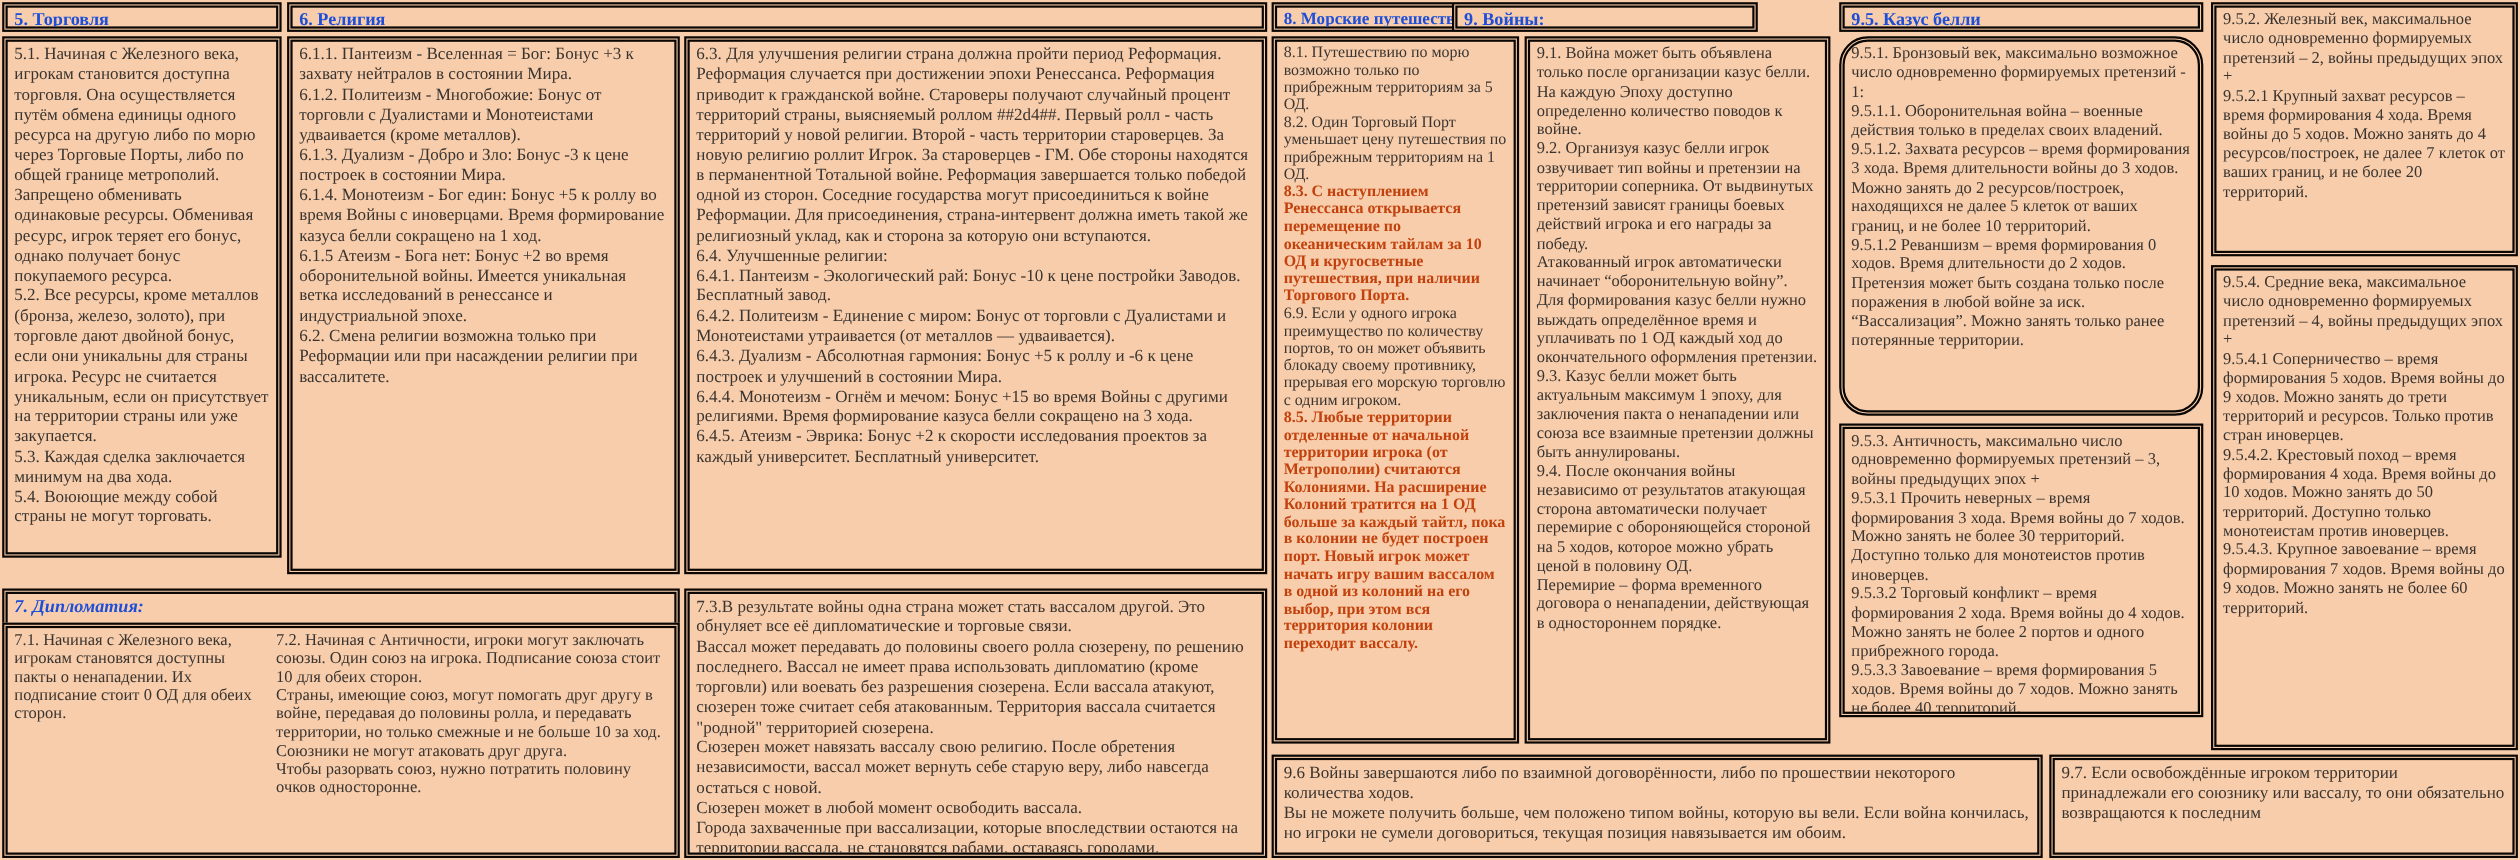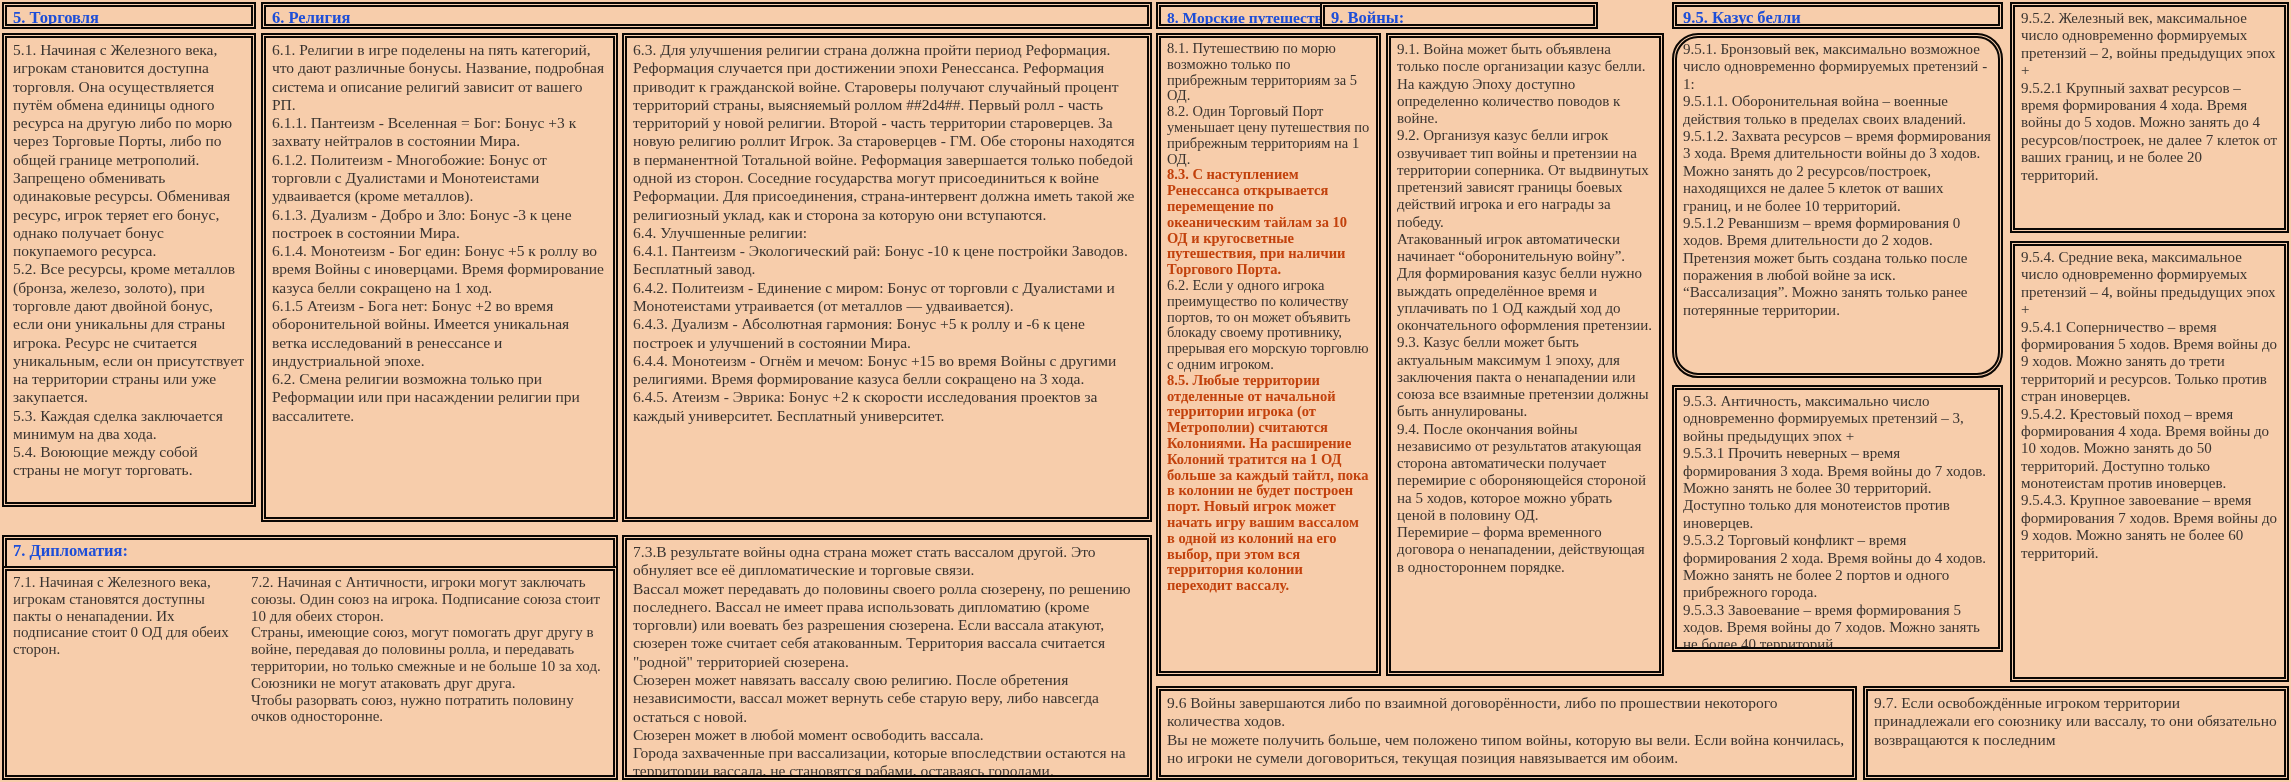--- a/index.html
+++ b/index.html
@@ -44,39 +44,38 @@
   <div class="box hdr" style="left:2px;top:2px;width:254px;height:27px;">5. Торговля</div>
   <div class="box body-txt" style="left:2px;top:33px;width:254px;height:474px;">
     <p>5.1. Начиная с Железного века, игрокам становится доступна торговля. Она осуществляется путём обмена единицы одного ресурса на другую либо по морю через Торговые Порты, либо по общей границе метрополий. Запрещено обменивать одинаковые ресурсы. Обменивая ресурс, игрок теряет его бонус, однако получает бонус покупаемого ресурса.</p>
     <p>5.2. Все ресурсы, кроме металлов (бронза, железо, золото), при торговле дают двойной бонус, если они уникальны для страны игрока. Ресурс не считается уникальным, если он присутствует на территории страны или уже закупается.</p>
     <p>5.3. Каждая сделка заключается минимум на два хода.</p>
     <p>5.4. Воюющие между собой страны не могут торговать.</p>
   </div>
 
   <div class="box hdr" style="left:261px;top:2px;width:891px;height:27px;">6. Религия</div>
   <div class="box body-txt" style="left:261px;top:33px;width:357px;height:489px;">
-    <p>6.1. Религии в игре поделены на пять категорий, что дают различные бонусы. Название, подробная система и описание религий зависит от вашего РП.</p>
     <p>6.1.1. Пантеизм - Вселенная = Бог: Бонус +3 к захвату нейтралов в состоянии Мира.</p>
     <p>6.1.2. Политеизм - Многобожие: Бонус от торговли с Дуалистами и Монотеистами удваивается (кроме металлов).</p>
     <p>6.1.3. Дуализм - Добро и Зло: Бонус -3 к цене построек в состоянии Мира.</p>
     <p>6.1.4. Монотеизм - Бог един: Бонус +5 к роллу во время Войны с иноверцами. Время формирование казуса белли сокращено на 1 ход.</p>
     <p>6.1.5 Атеизм - Бога нет: Бонус +2 во время оборонительной войны. Имеется уникальная ветка исследований в ренессансе и индустриальной эпохе.</p>
     <p>6.2. Смена религии возможна только при Реформации или при насаждении религии при вассалитете.</p>
   </div>
   <div class="box body-txt" style="left:622px;top:33px;width:530px;height:489px;">
     <p>6.3. Для улучшения религии страна должна пройти период Реформация. Реформация случается при достижении эпохи Ренессанса. Реформация приводит к гражданской войне. Староверы получают случайный процент территорий страны, выясняемый роллом ##2d4##. Первый ролл - часть территорий у новой религии. Второй - часть территории староверцев. За новую религию роллит Игрок. За староверцев - ГМ. Обе стороны находятся в перманентной Тотальной войне. Реформация завершается только победой одной из сторон. Соседние государства могут присоединиться к войне Реформации. Для присоединения, страна-интервент должна иметь такой же религиозный уклад, как и сторона за которую они вступаются.</p>
     <p>6.4. Улучшенные религии:</p>
     <p>6.4.1. Пантеизм - Экологический рай: Бонус -10 к цене постройки Заводов. Бесплатный завод.</p>
     <p>6.4.2. Политеизм - Единение с миром: Бонус от торговли с Дуалистами и Монотеистами утраивается (от металлов — удваивается).</p>
     <p>6.4.3. Дуализм - Абсолютная гармония: Бонус +5 к роллу и -6 к цене построек и улучшений в состоянии Мира.</p>
     <p>6.4.4. Монотеизм - Огнём и мечом: Бонус +15 во время Войны с другими религиями. Время формирование казуса белли сокращено на 3 хода.</p>
     <p>6.4.5. Атеизм - Эврика: Бонус +2 к скорости исследования проектов за каждый университет. Бесплатный университет.</p>
   </div>
 
-  <div class="box hdr" style="left:2px;top:535px;width:616px;height:40px;">7. Дипломатия:</div>
+  <div class="box hdr" style="left:2px;top:535px;width:616px;height:40px;font-style:italic;">7. Дипломатия:</div>
   <div class="box mid-txt" style="left:2px;top:566px;width:616px;height:214px;">
     <div class="twocol">
       <div class="c-left">
         <p>7.1. Начиная с Железного века, игрокам становятся доступны пакты о ненападении. Их подписание стоит 0 ОД для обеих сторон.</p>
       </div>
       <div class="c-right">
         <p>7.2. Начиная с Античности, игроки могут заключать союзы. Один союз на игрока. Подписание союза стоит 10 для обеих сторон.</p>
         <p>Страны, имеющие союз, могут помогать друг другу в войне, передавая до половины ролла, и передавать территории, но только смежные и не больше 10 за ход. Союзники не могут атаковать друг друга.</p>
         <p>Чтобы разорвать союз, нужно потратить половину очков односторонне.</p>
       </div>
@@ -88,21 +87,21 @@
     <p>Сюзерен может навязать вассалу свою религию. После обретения независимости, вассал может вернуть себе старую веру, либо навсегда остаться с новой.</p>
     <p>Сюзерен может в любой момент освободить вассала.</p>
     <p>Города захваченные при вассализации, которые впоследствии остаются на территории вассала, не становятся рабами, оставаясь городами.</p>
   </div>
 
   <div class="box hdr" style="left:1156px;top:2px;width:225px;height:27px;font-size:15.5px;">8. Морские путешествия:</div>
   <div class="box small-txt" style="left:1156px;top:33px;width:225px;height:643px;">
     <p>8.1. Путешествию по морю возможно только по прибрежным территориям за 5 ОД.</p>
     <p>8.2. Один Торговый Порт уменьшает цену путешествия по прибрежным территориям на 1 ОД.</p>
     <p class="accent">8.3. С наступлением Ренессанса открывается перемещение по океаническим тайлам за 10 ОД и кругосветные путешествия, при наличии Торгового Порта.</p>
-    <p>6.2. Если у одного игрока преимущество по количеству портов, то он может объявить блокаду своему противнику, прерывая его морскую торговлю с одним игроком.</p>
+    <p>6.9. Если у одного игрока преимущество по количеству портов, то он может объявить блокаду своему противнику, прерывая его морскую торговлю с одним игроком.</p>
     <p class="accent">8.5. Любые территории отделенные от начальной территории игрока (от Метрополии) считаются Колониями. На расширение Колоний тратится на 1 ОД больше за каждый тайтл, пока в колонии не будет построен порт. Новый игрок может начать игру вашим вассалом в одной из колоний на его выбор, при этом вся территория колонии переходит вассалу.</p>
   </div>
 
   <div class="box hdr" style="left:1320px;top:2px;width:278px;height:27px;">9. Войны:</div>
   <div class="box body-txt" style="left:1386px;top:33px;width:278px;height:643px;font-size:15px;line-height:1.15;">
     <p>9.1. Война может быть объявлена только после организации казус белли. На каждую Эпоху доступно определенно количество поводов к войне.</p>
     <p>9.2. Организуя казус белли игрок озвучивает тип войны и претензии на территории соперника. От выдвинутых претензий зависят границы боевых действий игрока и его награды за победу.</p>
     <p>Атакованный игрок автоматически начинает “оборонительную войну”. Для формирования казус белли нужно выждать определённое время и уплачивать по 1 ОД каждый ход до окончательного оформления претензии.</p>
     <p>9.3. Казус белли может быть актуальным максимум 1 эпоху, для заключения пакта о ненападении или союза все взаимные претензии должны быть аннулированы.</p>
     <p>9.4. После окончания войны независимо от результатов атакующая сторона автоматически получает перемирие с обороняющейся стороной на 5 ходов, которое можно убрать ценой в половину ОД.</p>

